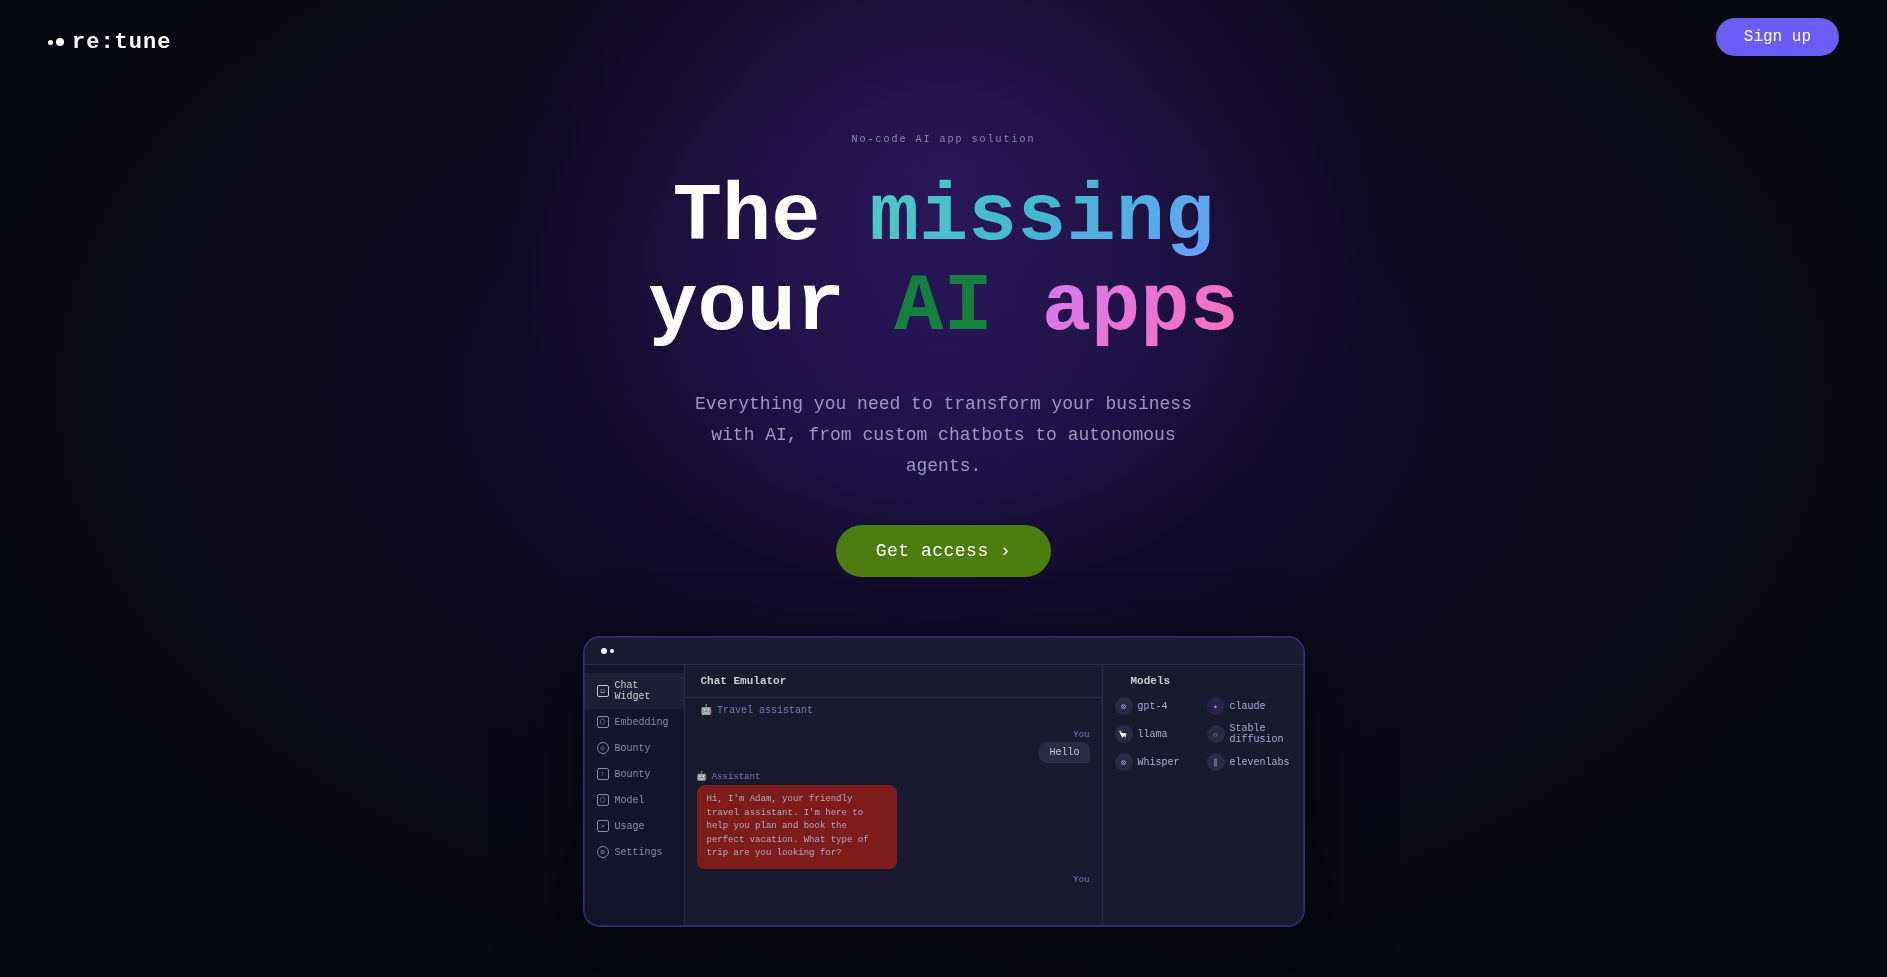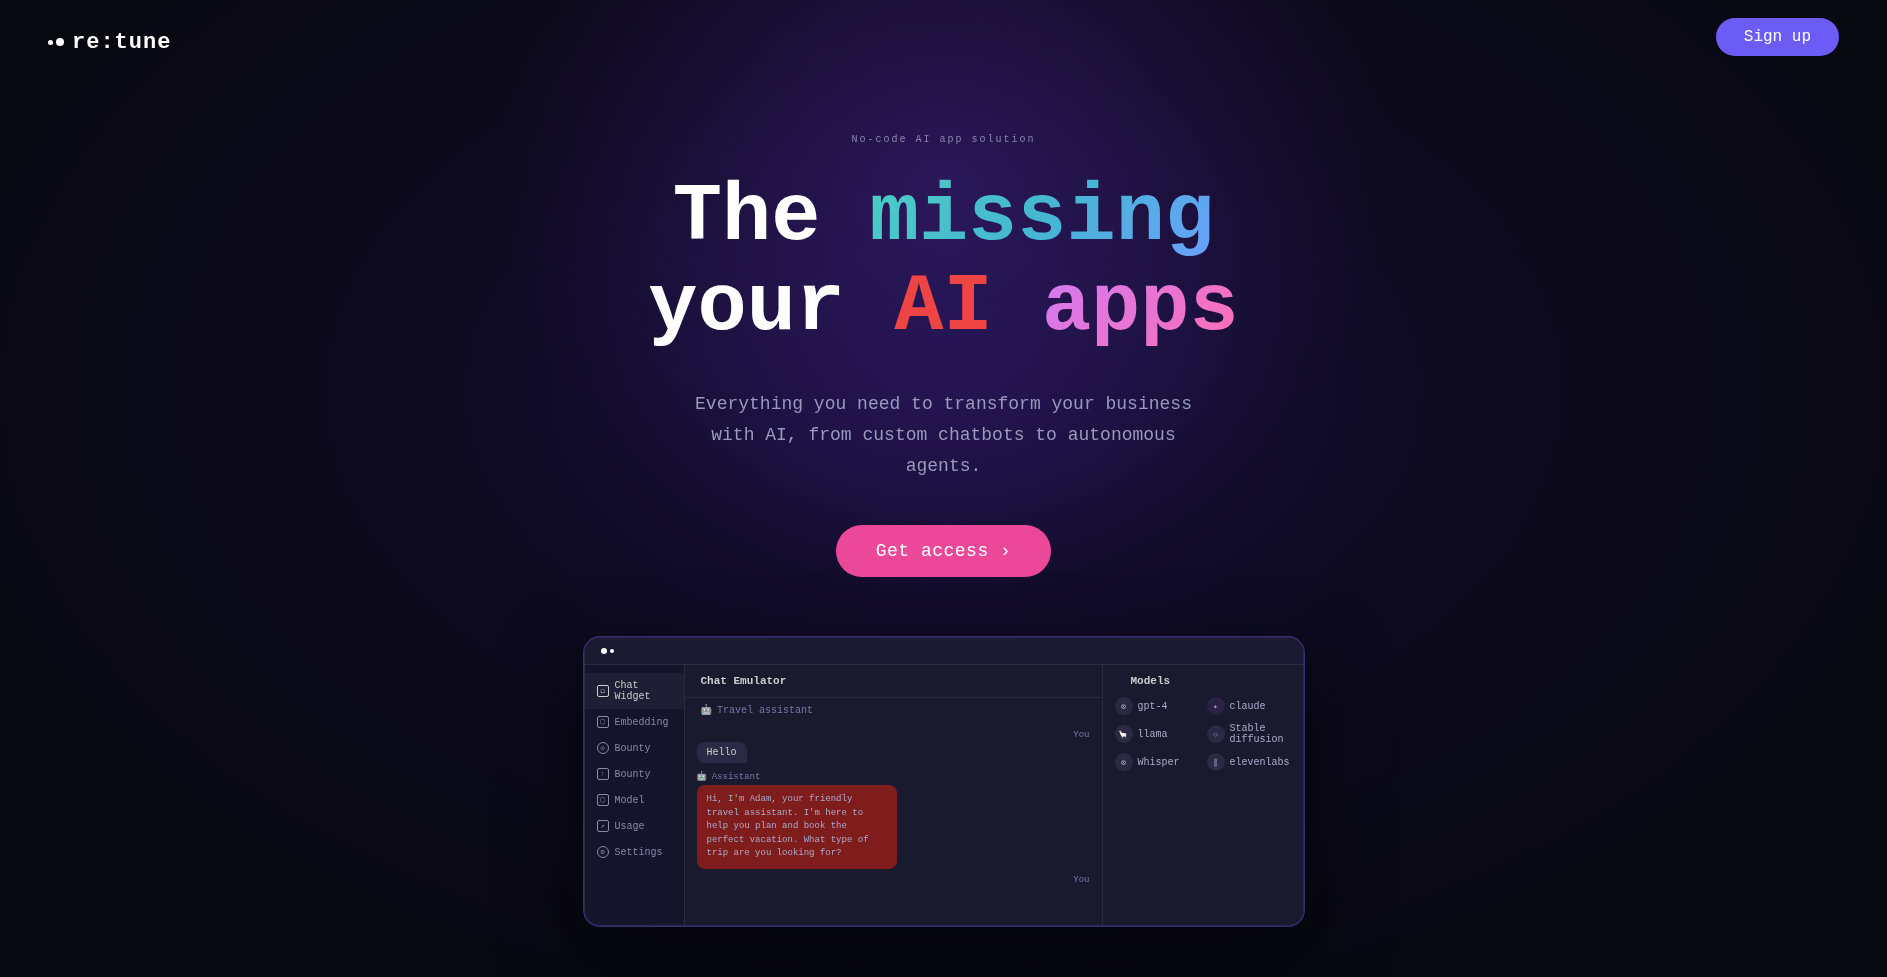--- a/index.html
+++ b/index.html
@@ -112,41 +112,41 @@
 
     .hero-title .missing {
       background: linear-gradient(135deg, #4ecdc4 0%, #45b7d1 50%, #6b9eff 100%);
       -webkit-background-clip: text;
       -webkit-text-fill-color: transparent;
       background-clip: text;
       font-family: Liberation Mono, monospace;
     }
 
     .hero-title .ai {
-      color: #ef4444;
+      color: #15803d;
     }
 
     .hero-title .apps {
       background: linear-gradient(135deg, #c77dff 0%, #ff6eb4 100%);
       -webkit-background-clip: text;
       -webkit-text-fill-color: transparent;
       background-clip: text;
     }
 
     .hero-description {
       color: #9999bb;
       font-size: 18px;
       line-height: 1.7;
       max-width: 500px;
       margin: 0 auto 44px;
       font-family: 'Courier New', monospace;
     }
 
     .get-access-btn {
-      background: #ec4899;
+      background: #4d7c0f;
       color: #fff;
       border: none;
       border-radius: 32px;
       padding: 16px 40px;
       font-size: 18px;
       font-family: inherit;
       cursor: pointer;
       font-weight: 500;
       letter-spacing: 0.5px;
     }
@@ -424,21 +424,21 @@
       <div class="app-chat">
         <div class="chat-header">
           <span>Chat Emulator</span>
         </div>
         <div class="chat-label">
           <span>🤖</span>
           <span>Travel assistant</span>
         </div>
         <div class="chat-messages">
           <div class="msg-you">You</div>
-          <div style="text-align:left;">
+          <div style="text-align:right;">
             <span class="msg-bubble">Hello</span>
           </div>
 
           <div class="msg-assistant-label">
             <span>🤖</span>
             <span>Assistant</span>
           </div>
           <div class="assistant-bubble">
             Hi, I'm Adam, your friendly travel assistant. I'm here to help you plan and book the perfect vacation. What type of trip are you looking for?
           </div>

